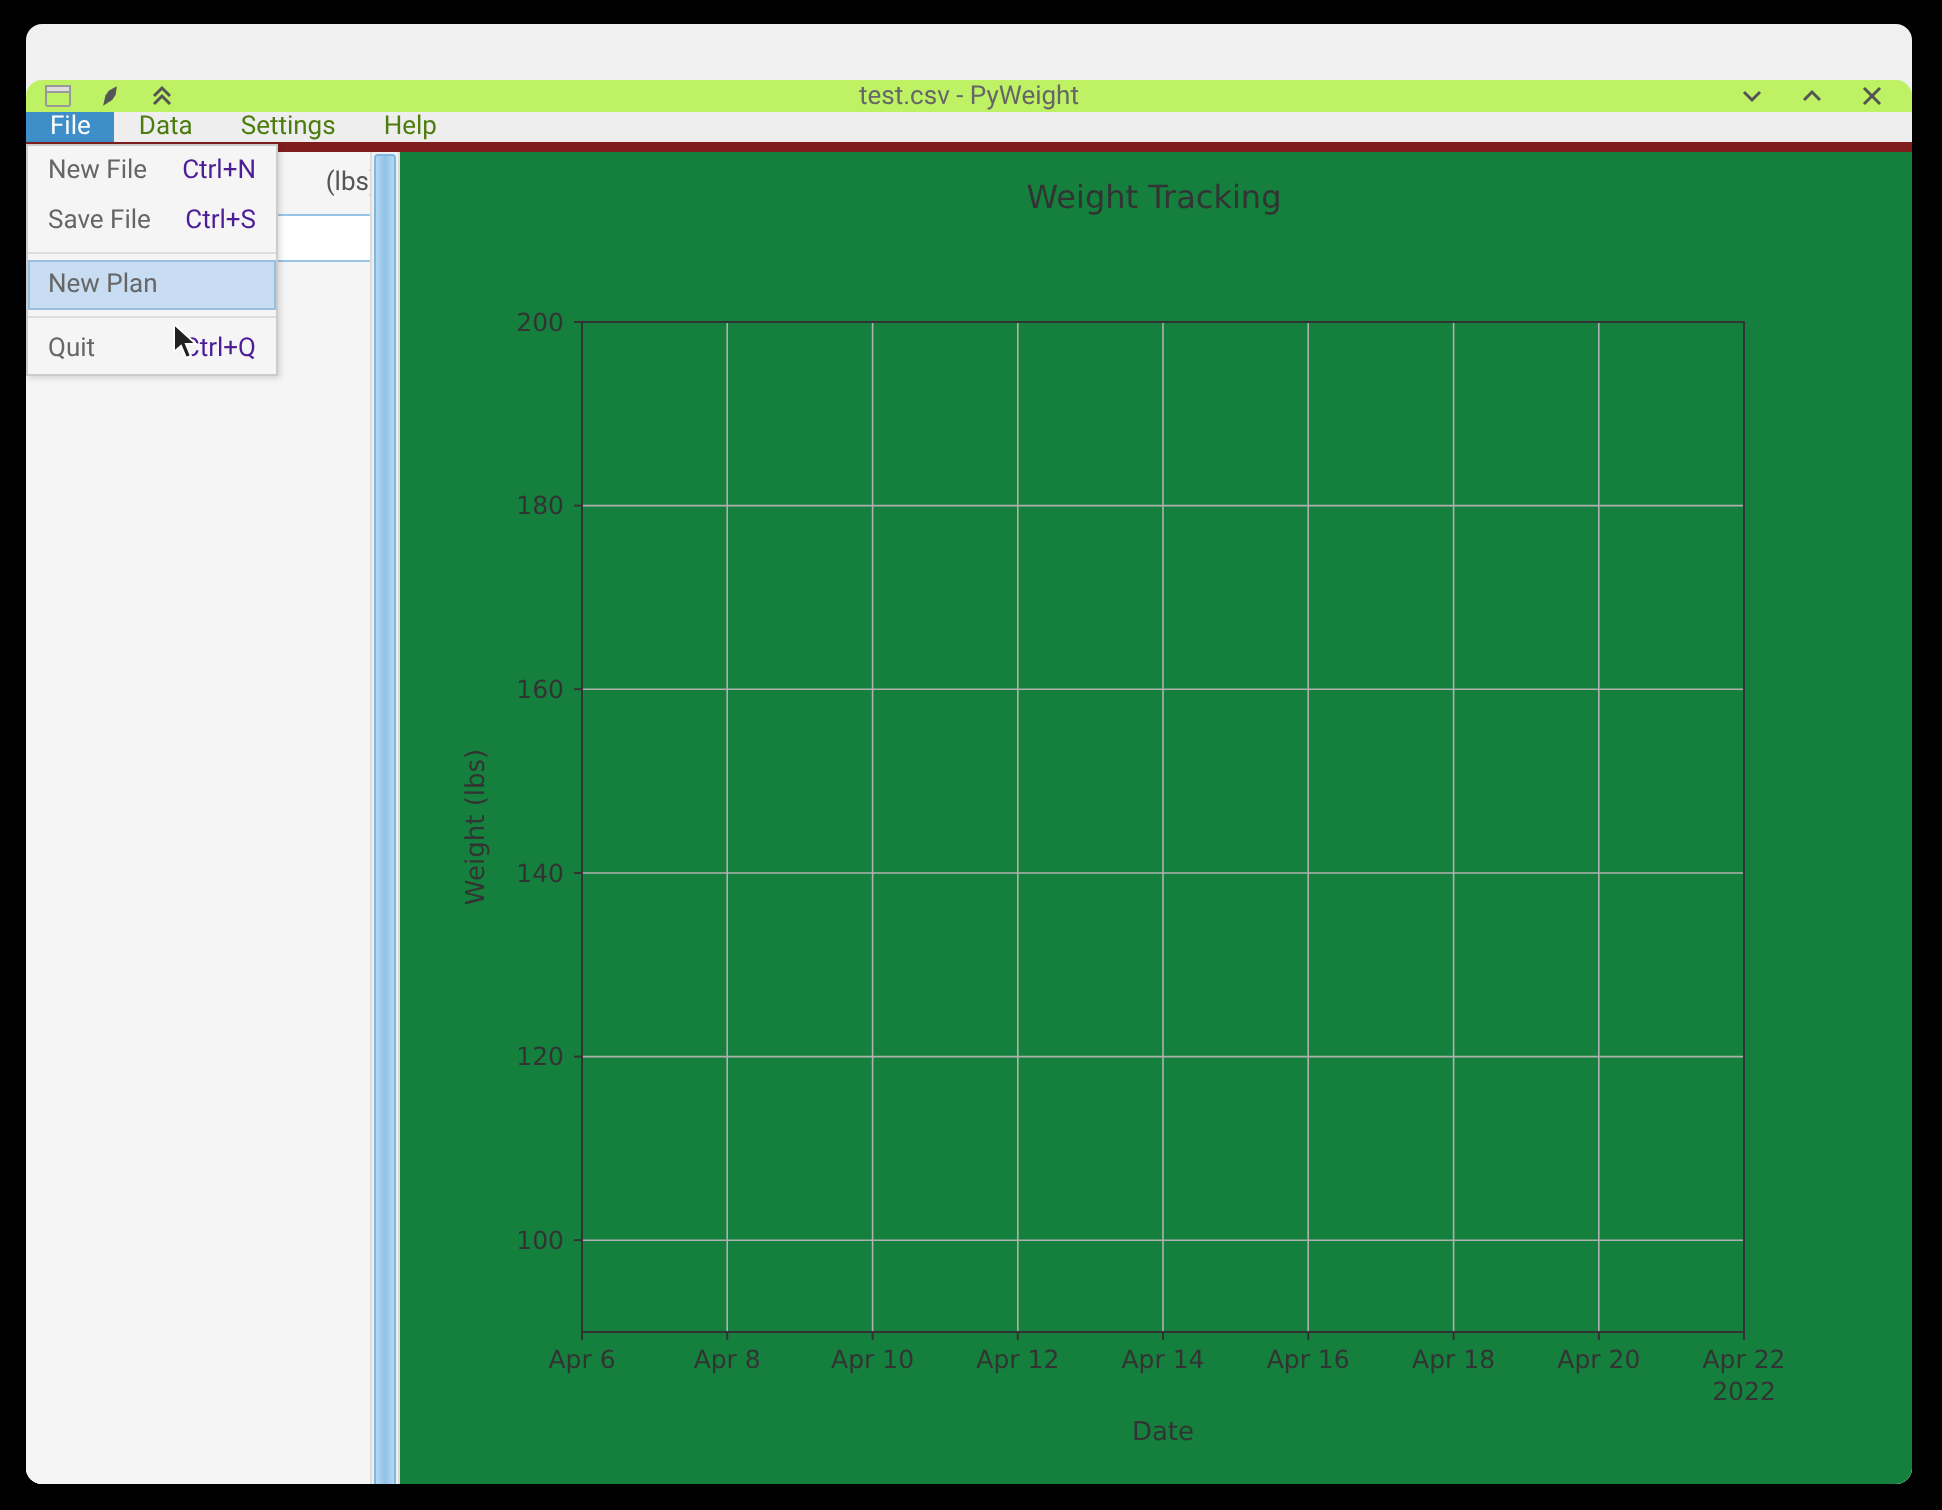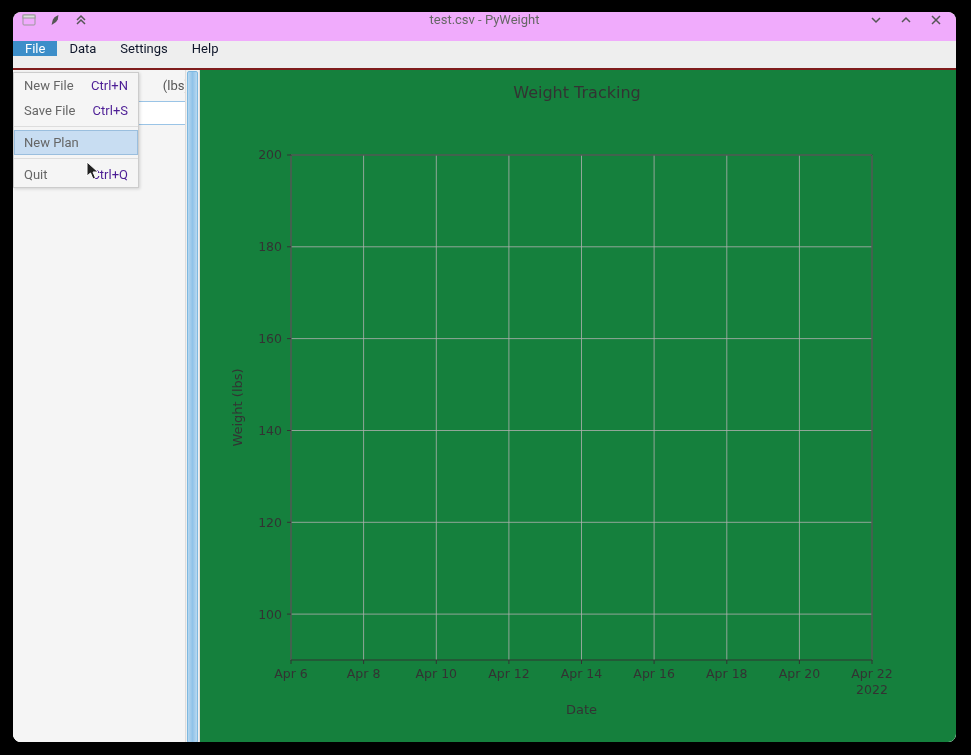--- a/index.html
+++ b/index.html
@@ -24,27 +24,28 @@
       height: 730px;
       background: #f0f0f0;
       border-radius: 8px;
       overflow: hidden;
       display: flex;
       flex-direction: column;
     }
     
     .titlebar {
       height: 30px;
-      background: #f0abfc;
-      display: flex;
-      align-items: flex-start;
+      background: #bef264;
+      display: flex;
+      align-items: center;
       padding: 0 8px;
       position: relative;
       border-top-left-radius: 8px;
       border-top-right-radius: 8px;
+      margin-top: 28px;
     }
     
     .titlebar-left {
       display: flex;
       align-items: center;
       gap: 10px;
     }
     
     .titlebar-icon {
       width: 16px;
@@ -79,28 +80,28 @@
       justify-content: center;
       color: #555;
       cursor: pointer;
     }
     
     .menubar {
       height: 30px;
       background: #eeeeee;
       display: flex;
       align-items: flex-start;
-      border-bottom: 2px solid #7f1d1d;
+      border-bottom: 5px solid #7f1d1d;
     }
     
     .menu-item {
       padding: 0 12px;
       display: flex;
       align-items: center;
-      color: #0f172a;
+      color: #4d7c0f;
       font-size: 13px;
       cursor: pointer;
     }
     
     .menu-item.active {
       background: #3d8ec9;
       color: #fff;
     }
     
     .content {

